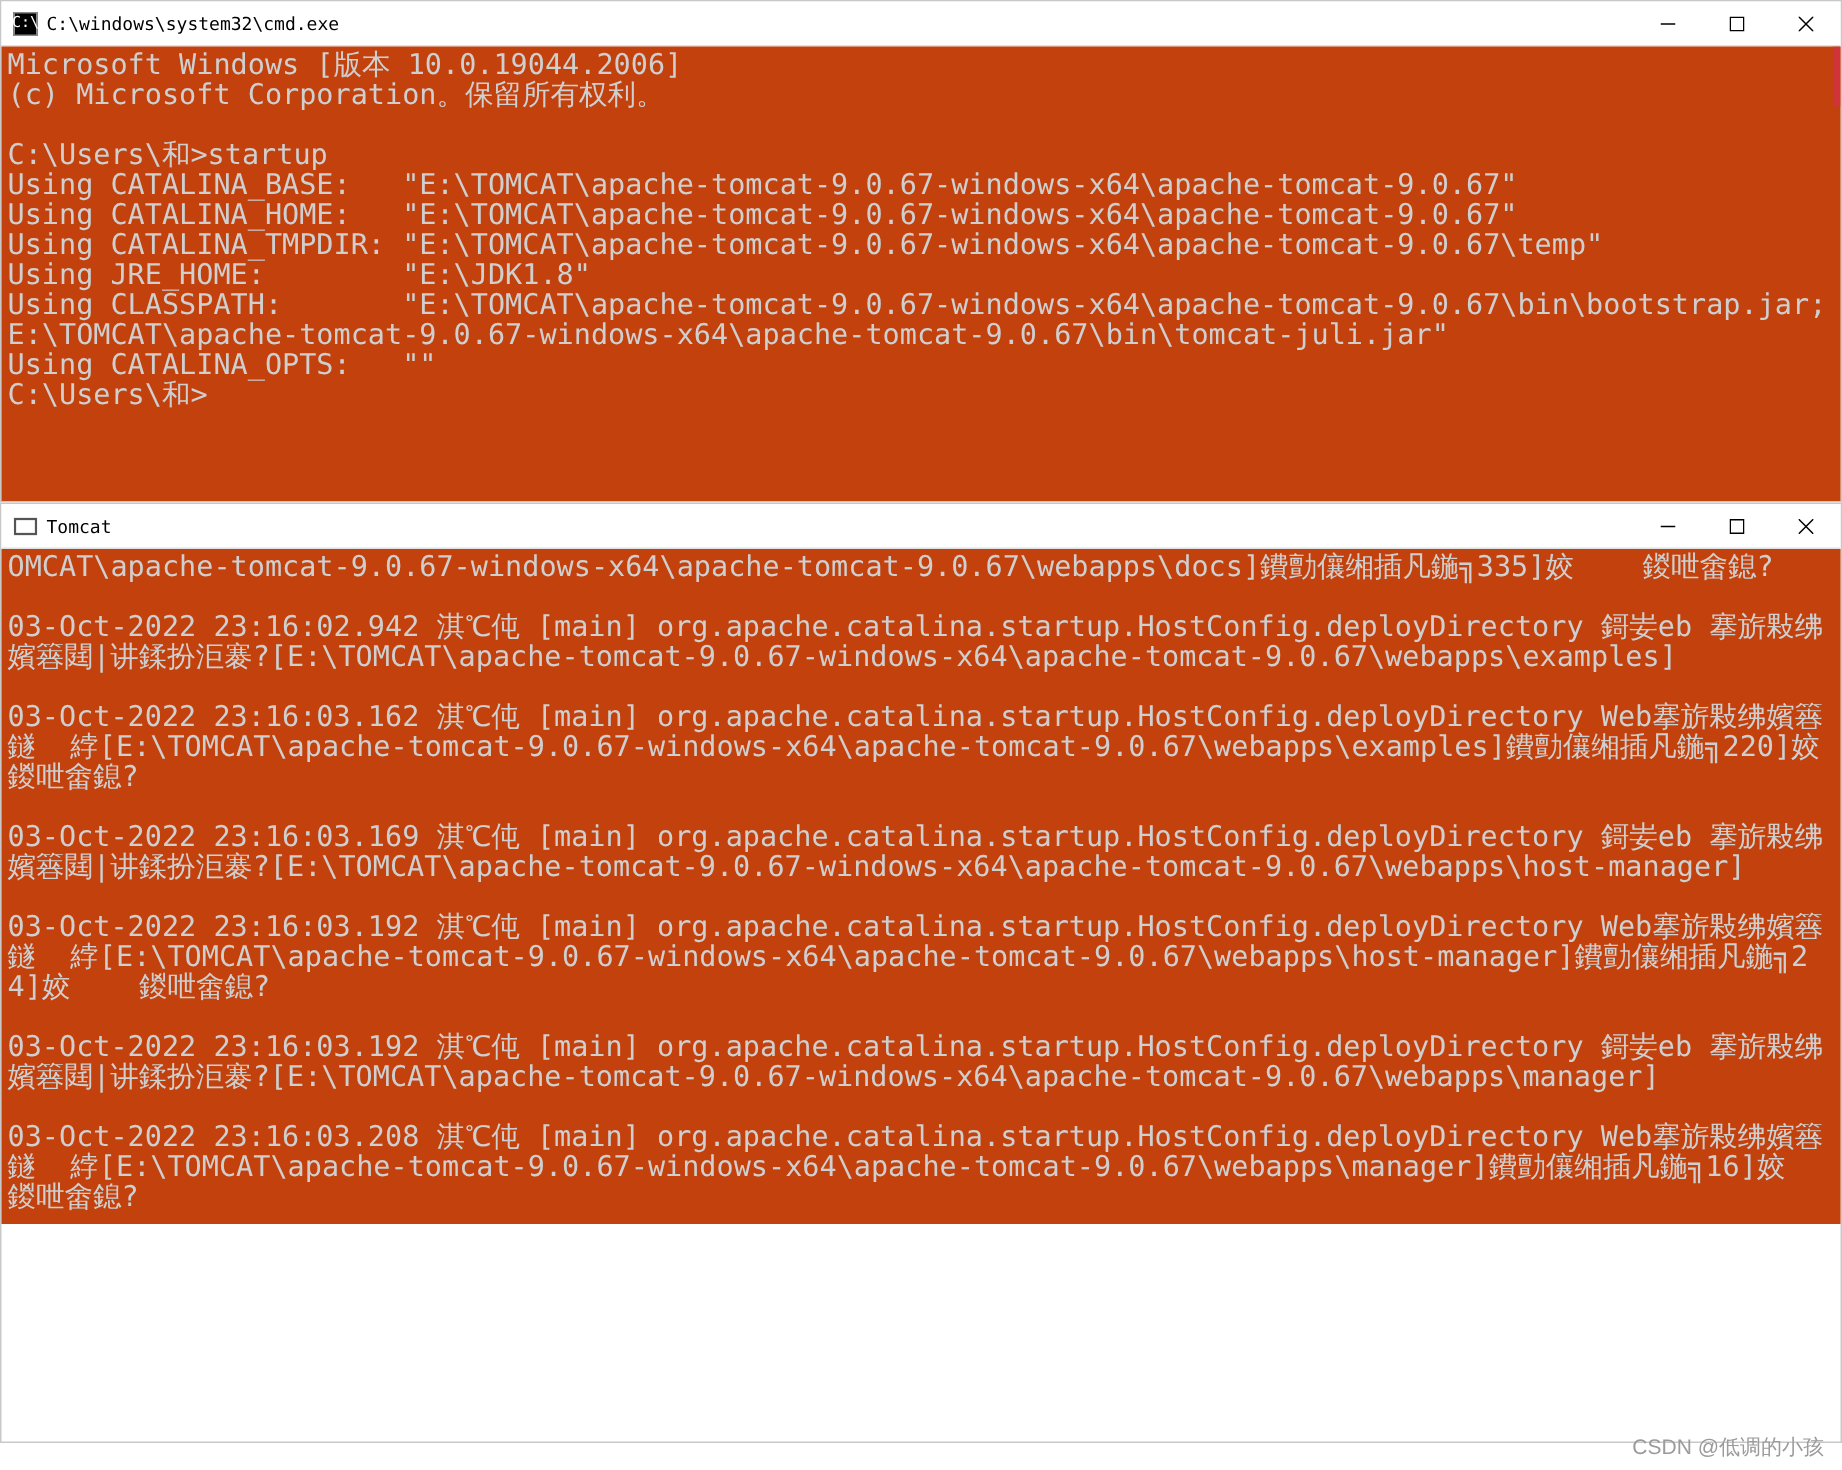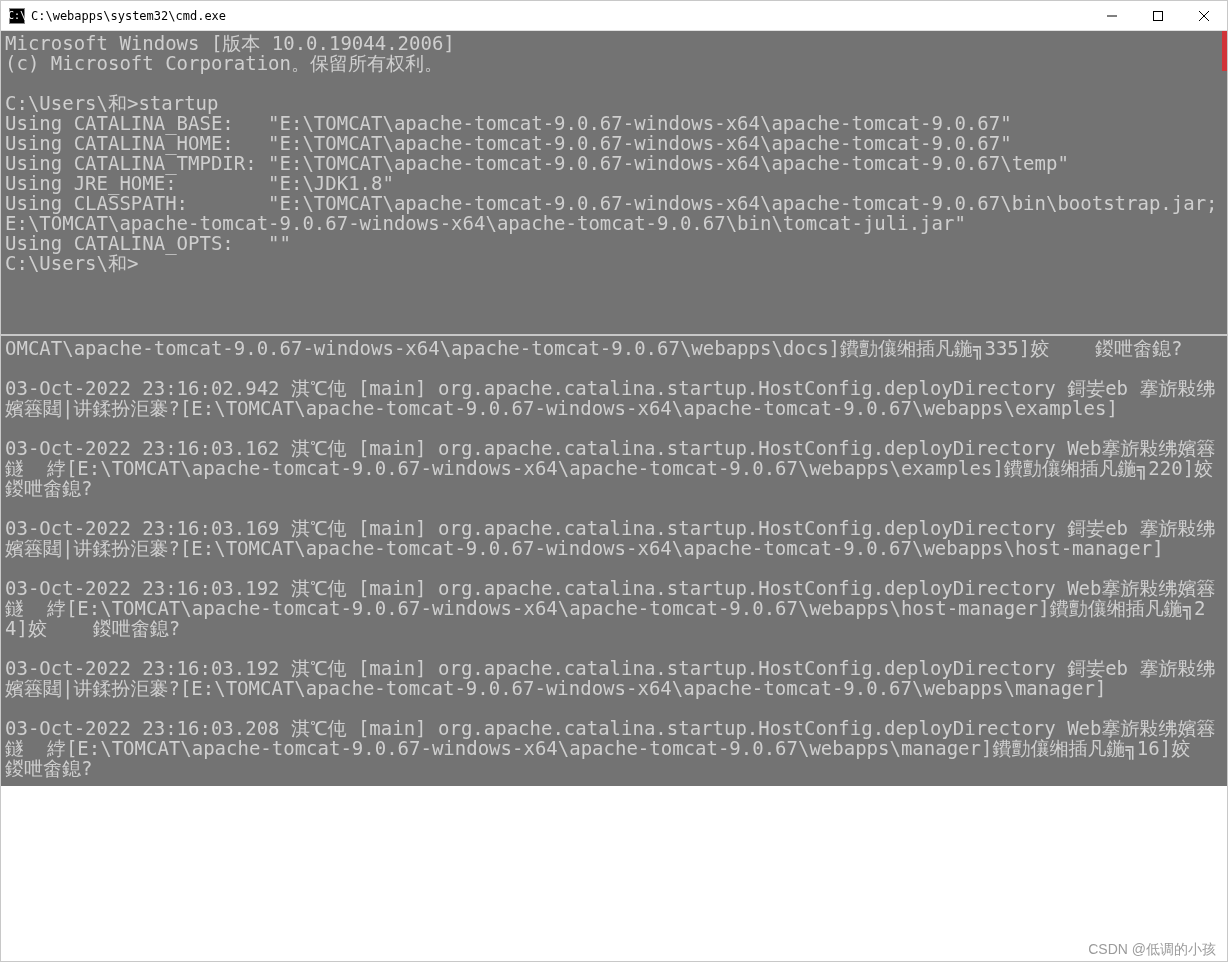--- a/index.html
+++ b/index.html
@@ -5,35 +5,35 @@
     * { margin:0; padding:0; box-sizing:border-box; }
     body { background:#fff; font-family:"SimSun",monospace; width:1228px; height:980px; overflow:hidden; }
     .win { position:absolute; left:0; right:0; background:#fff; border:1px solid #c8c8c8; }
     .titlebar { height:30px; display:flex; align-items:center; background:#fff; border-bottom:1px solid #e0e0e0; }
     .ticon { width:16px; height:16px; margin:0 6px 0 8px; display:flex; align-items:center; justify-content:center; font-size:10px; }
     .cmdicon { background:#000; color:#fff; border:1px solid #888; font-family:monospace; }
     .title { font-size:12px; color:#000; flex:0 1 auto; }
     .spacer { flex:1; }
     .wbtn { width:46px; height:30px; display:flex; align-items:center; justify-content:center; cursor:pointer; }
     .wbtn svg { stroke:#000; stroke-width:1; fill:none; }
-    .term { background:#737373; color:#cfcfcf; font-family:"NSimSun","SimSun",Consolas,monospace; font-size:19px; line-height:20px; padding:2px 4px; overflow:hidden; white-space:pre-wrap; word-break:break-all; position:relative; }
+    .term { background:#c2410c; color:#cfcfcf; font-family:"NSimSun","SimSun",Consolas,monospace; font-size:19px; line-height:20px; padding:2px 4px; overflow:hidden; white-space:pre-wrap; word-break:break-all; position:relative; }
     #w1 { top:0; height:335px; }
     #w1 .term { height:303px; }
     #w2 { top:335px; height:627px; }
     #w2 .term { height:450px; }
     .redbars::before { content:""; position:absolute; right:0; top:0; width:5px; height:40px; background:#d13438; }
-    .watermark { position:absolute; right:12px; bottom:21px; font-size:14px; color:#9b9b9b; font-family:"Microsoft YaHei",sans-serif; }
+    .watermark { position:absolute; right:12px; bottom:6px; font-size:14px; color:#9b9b9b; font-family:"Microsoft YaHei",sans-serif; }
   </style>
 </head>
 <body>
 
 <div class="win" id="w1">
   <div class="titlebar">
     <div class="ticon cmdicon">C:\</div>
-    <div class="title">C:\webapps\system32\cmd.exe</div>
+    <div class="title">C:\windows\system32\cmd.exe</div>
     <div class="spacer"></div>
     <div class="wbtn">
         <svg width="10" height="10">
           <line x1="0" y1="5" x2="10" y2="5"></line>
         </svg>
       </div>
     <div class="wbtn">
         <svg width="10" height="10">
           <rect x="0.5" y="0.5" width="9" height="9"></rect>
         </svg>
@@ -52,20 +52,45 @@
 Using CATALINA_BASE:   "E:\TOMCAT\apache-tomcat-9.0.67-windows-x64\apache-tomcat-9.0.67"
 Using CATALINA_HOME:   "E:\TOMCAT\apache-tomcat-9.0.67-windows-x64\apache-tomcat-9.0.67"
 Using CATALINA_TMPDIR: "E:\TOMCAT\apache-tomcat-9.0.67-windows-x64\apache-tomcat-9.0.67\temp"
 Using JRE_HOME:        "E:\JDK1.8"
 Using CLASSPATH:       "E:\TOMCAT\apache-tomcat-9.0.67-windows-x64\apache-tomcat-9.0.67\bin\bootstrap.jar;E:\TOMCAT\apache-tomcat-9.0.67-windows-x64\apache-tomcat-9.0.67\bin\tomcat-juli.jar"
 Using CATALINA_OPTS:   ""
 C:\Users\和&gt;</div>
 </div>
 
 <div class="win" id="w2">
+  <div class="titlebar">
+    <div class="ticon">
+        <svg width="16" height="16">
+          <rect x="1" y="3" width="14" height="10" fill="none" stroke="#555" stroke-width="1.5"></rect>
+        </svg>
+      </div>
+    <div class="title">Tomcat</div>
+    <div class="spacer"></div>
+    <div class="wbtn">
+        <svg width="10" height="10">
+          <line x1="0" y1="5" x2="10" y2="5"></line>
+        </svg>
+      </div>
+    <div class="wbtn">
+        <svg width="10" height="10">
+          <rect x="0.5" y="0.5" width="9" height="9"></rect>
+        </svg>
+      </div>
+    <div class="wbtn close">
+        <svg width="10" height="10">
+          <line x1="0" y1="0" x2="10" y2="10"></line>
+          <line x1="10" y1="0" x2="0" y2="10"></line>
+        </svg>
+      </div>
+  </div>
   <div class="term" id="tomterm">OMCAT\apache-tomcat-9.0.67-windows-x64\apache-tomcat-9.0.67\webapps\docs]鐨勯儴缃插凡鍦╗335]姣    鍐呭畬鎴?
 
 03-Oct-2022 23:16:02.942 淇℃伅 [main] org.apache.catalina.startup.HostConfig.deployDirectory 鎶妛eb 搴旂敤绋嬪簭閮|讲鍒扮洰褰?[E:\TOMCAT\apache-tomcat-9.0.67-windows-x64\apache-tomcat-9.0.67\webapps\examples]
 
 03-Oct-2022 23:16:03.162 淇℃伅 [main] org.apache.catalina.startup.HostConfig.deployDirectory Web搴旂敤绋嬪簭鐩  綍[E:\TOMCAT\apache-tomcat-9.0.67-windows-x64\apache-tomcat-9.0.67\webapps\examples]鐨勯儴缃插凡鍦╗220]姣    鍐呭畬鎴?
 
 03-Oct-2022 23:16:03.169 淇℃伅 [main] org.apache.catalina.startup.HostConfig.deployDirectory 鎶妛eb 搴旂敤绋嬪簭閮|讲鍒扮洰褰?[E:\TOMCAT\apache-tomcat-9.0.67-windows-x64\apache-tomcat-9.0.67\webapps\host-manager]
 
 03-Oct-2022 23:16:03.192 淇℃伅 [main] org.apache.catalina.startup.HostConfig.deployDirectory Web搴旂敤绋嬪簭鐩  綍[E:\TOMCAT\apache-tomcat-9.0.67-windows-x64\apache-tomcat-9.0.67\webapps\host-manager]鐨勯儴缃插凡鍦╗24]姣    鍐呭畬鎴?
 

